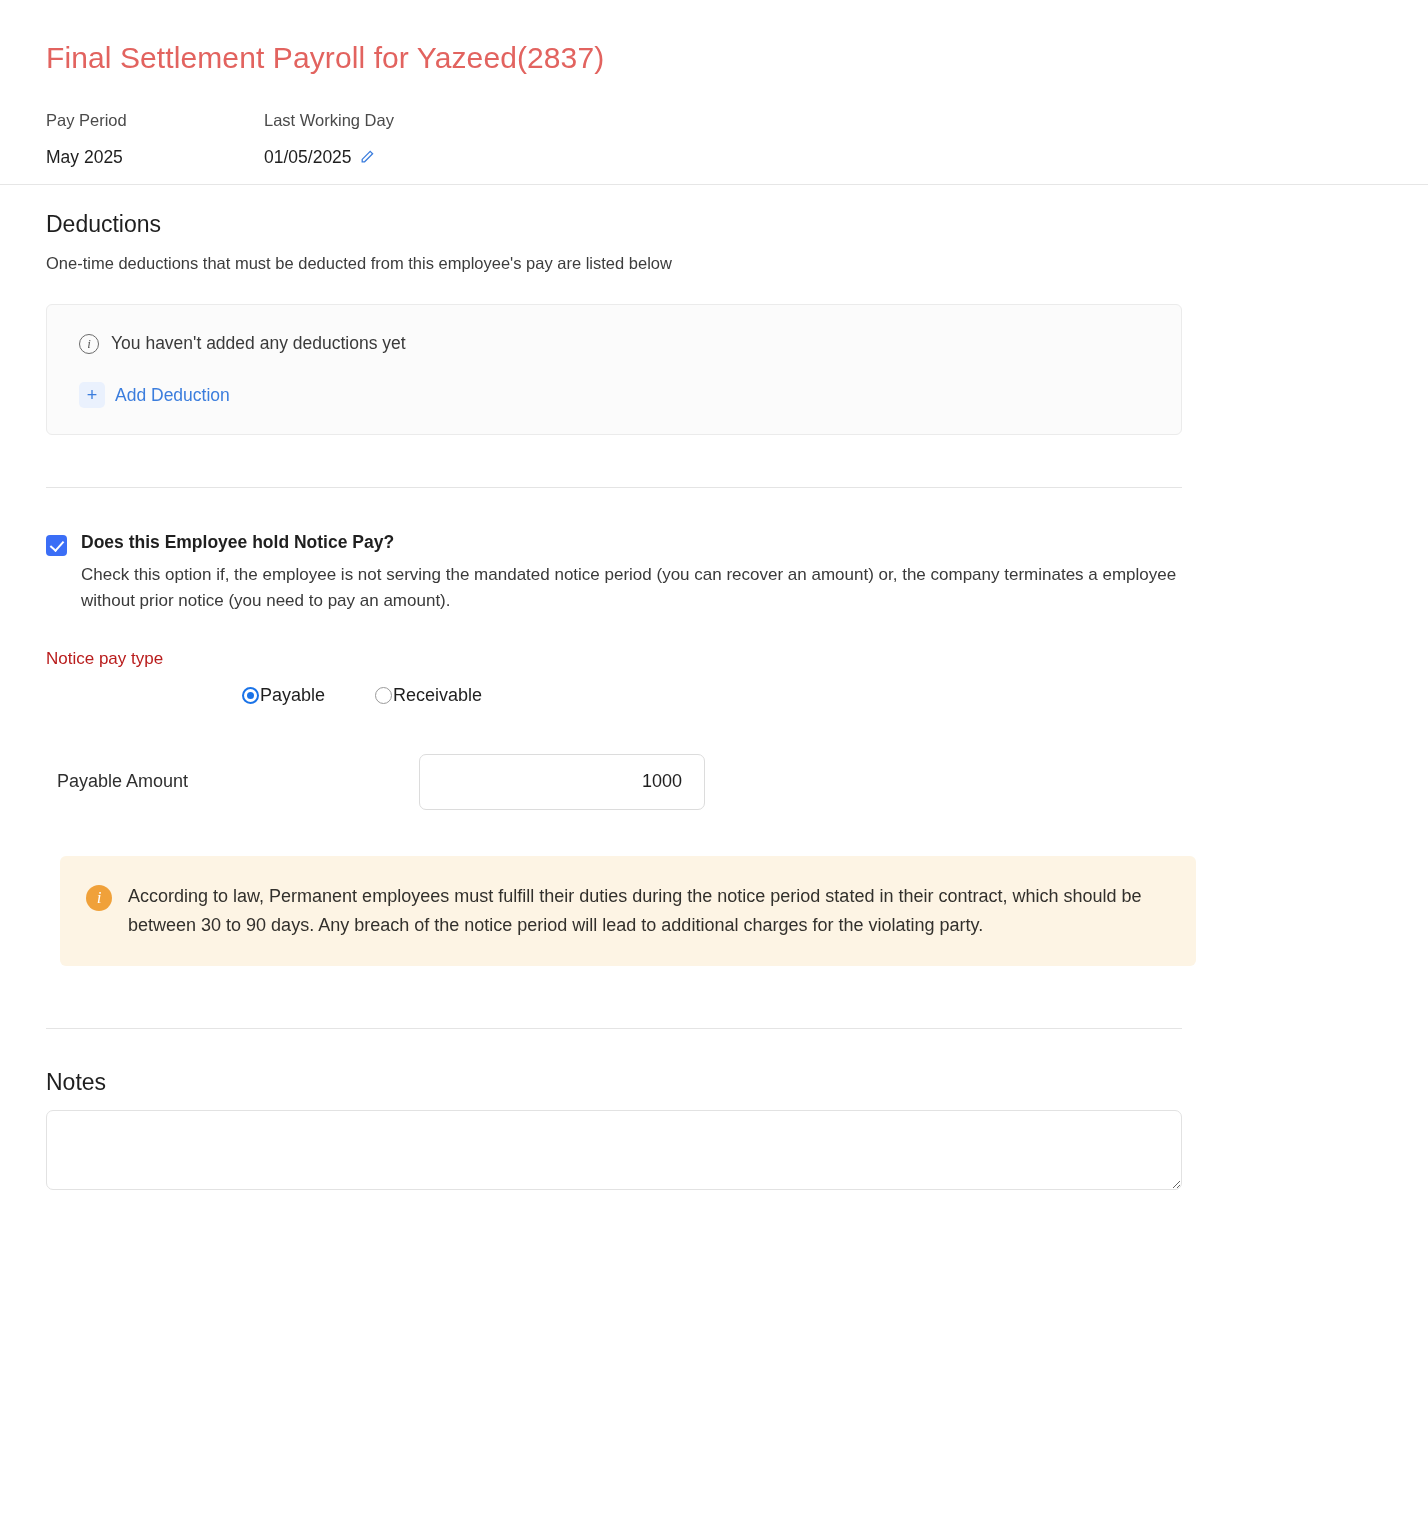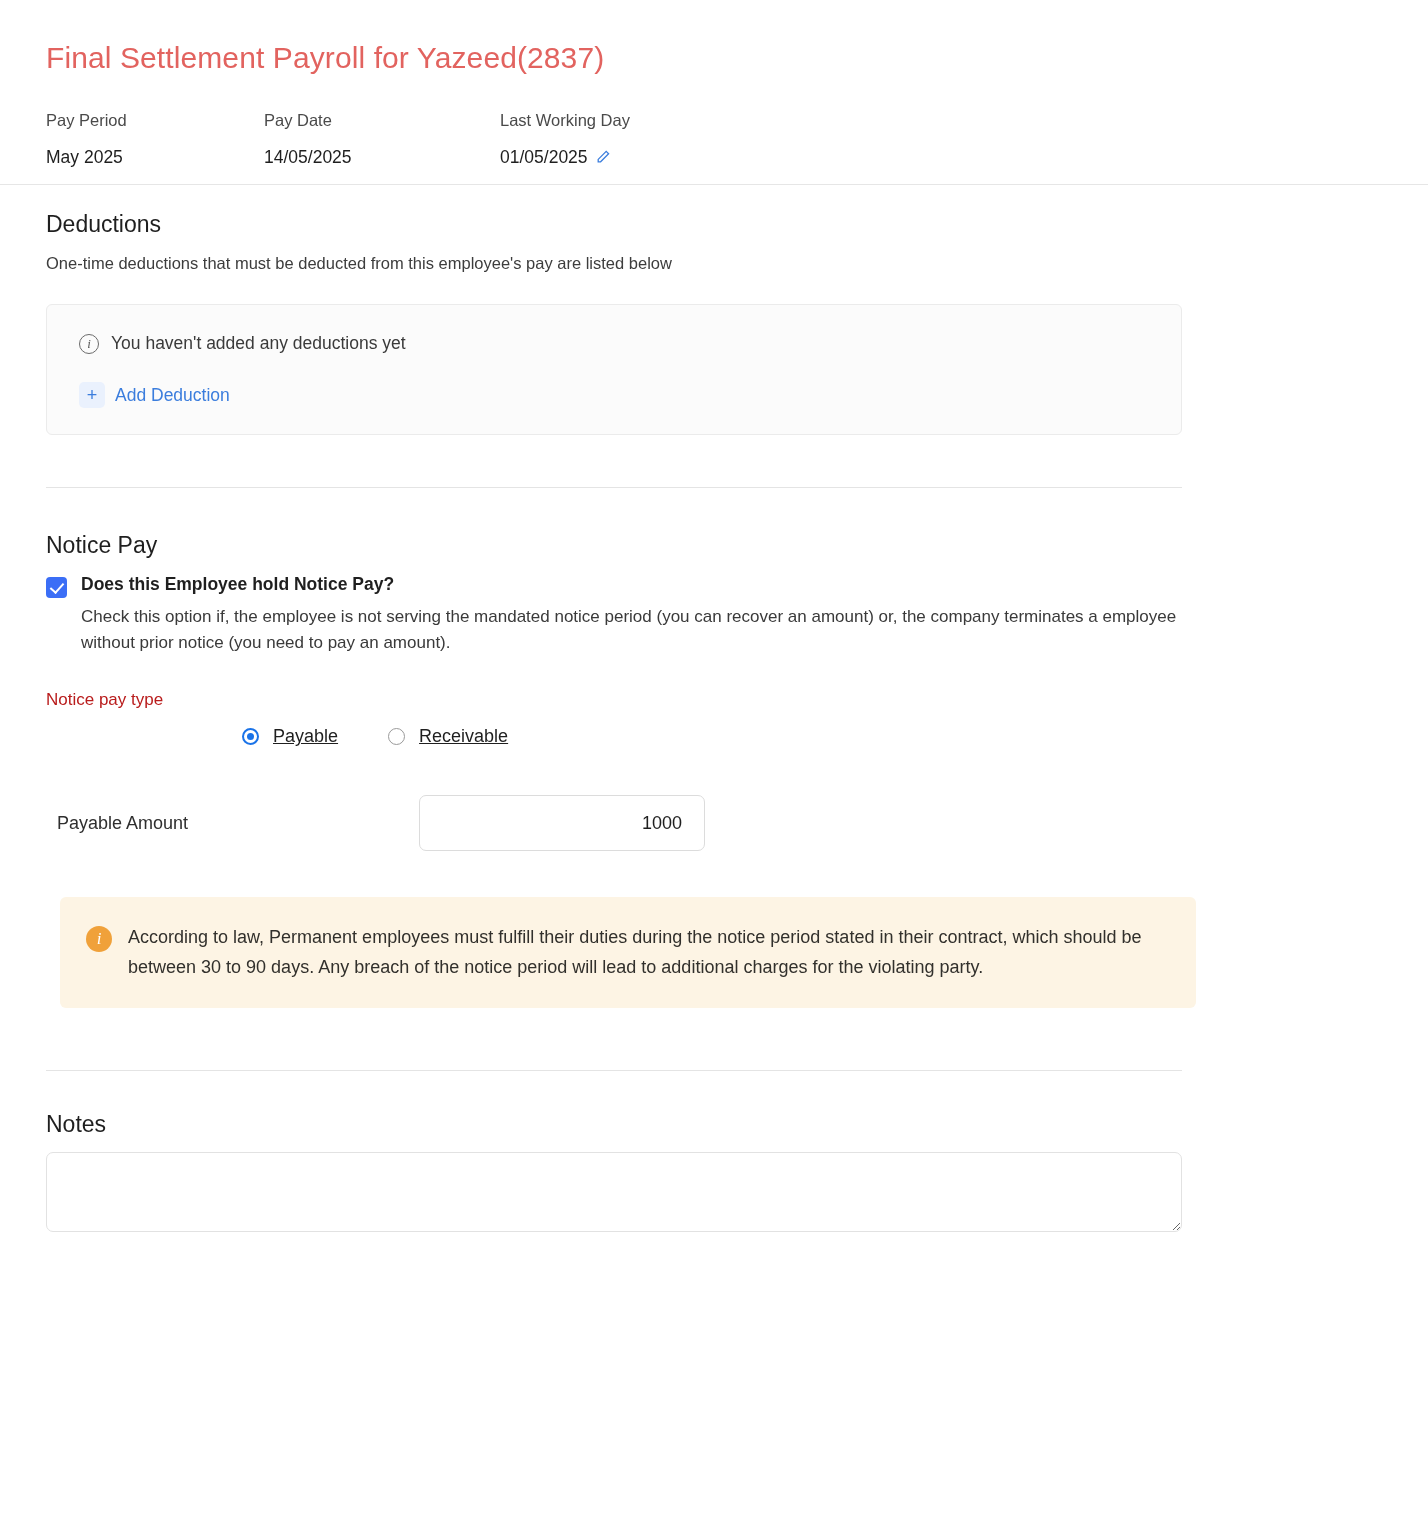--- a/index.html
+++ b/index.html
@@ -192,25 +192,24 @@
 
   .radio-row {
     display: flex;
     align-items: center;
     gap: 50px;
     margin: 16px 0 0 196px;
   }
   .radio-item {
     display: flex;
     align-items: center;
-    gap: 14px;
+    gap: 1px;
     font-size: 18px;
     color: #1f1f1f;
     cursor: pointer;
-    text-decoration: underline;
   }
   .radio {
     width: 17px; height: 17px;
     border-radius: 50%;
     border: 1.6px solid #9a9a9a;
     background: #fff;
     flex: none;
     position: relative;
   }
   .radio.checked {
@@ -314,26 +313,20 @@
     <h1 class="page-title">Final Settlement Payroll for Yazeed(2837)</h1>
 
     <div class="meta-row">
       <div class="meta-col c1">
         <div class="meta-label">Pay Period</div>
         <div class="meta-value">
           <span>May 2025</span>
         </div>
       </div>
 
-      <div class="meta-col c2">
-        <div class="meta-label">Pay Date</div>
-        <div class="meta-value">
-          <span>14/05/2025</span>
-        </div>
-      </div>
 
       <div class="meta-col c3">
         <div class="meta-label">Last Working Day</div>
         <div class="meta-value">
           <span>01/05/2025</span>
           <span class="edit-pencil">
             <svg width="16" height="16" viewBox="0 0 16 16" fill="none" stroke="#3b7ddd" stroke-width="1.3">
               <path d="M11.2 2.4l2.4 2.4-8 8H3.2v-2.4z"></path>
             </svg>
           </span>
@@ -356,21 +349,20 @@
       </div>
       <div class="add-link">
         <span class="plus-badge">+</span>
         <span>Add Deduction</span>
       </div>
     </div>
 
     <div class="divider"></div>
 
     
-    <h2 class="section-title">Notice Pay</h2>
 
     <div class="check-row">
       <div class="checkbox"></div>
       <div class="check-texts">
         <div class="check-label">Does this Employee hold Notice Pay?</div>
         <div class="check-help">Check this option if, the employee is not serving the mandated notice period (you can recover an amount) or, the company terminates a employee without prior notice (you need to pay an amount).</div>
       </div>
     </div>
 
     <div class="field-label-plain">Notice pay type</div>

